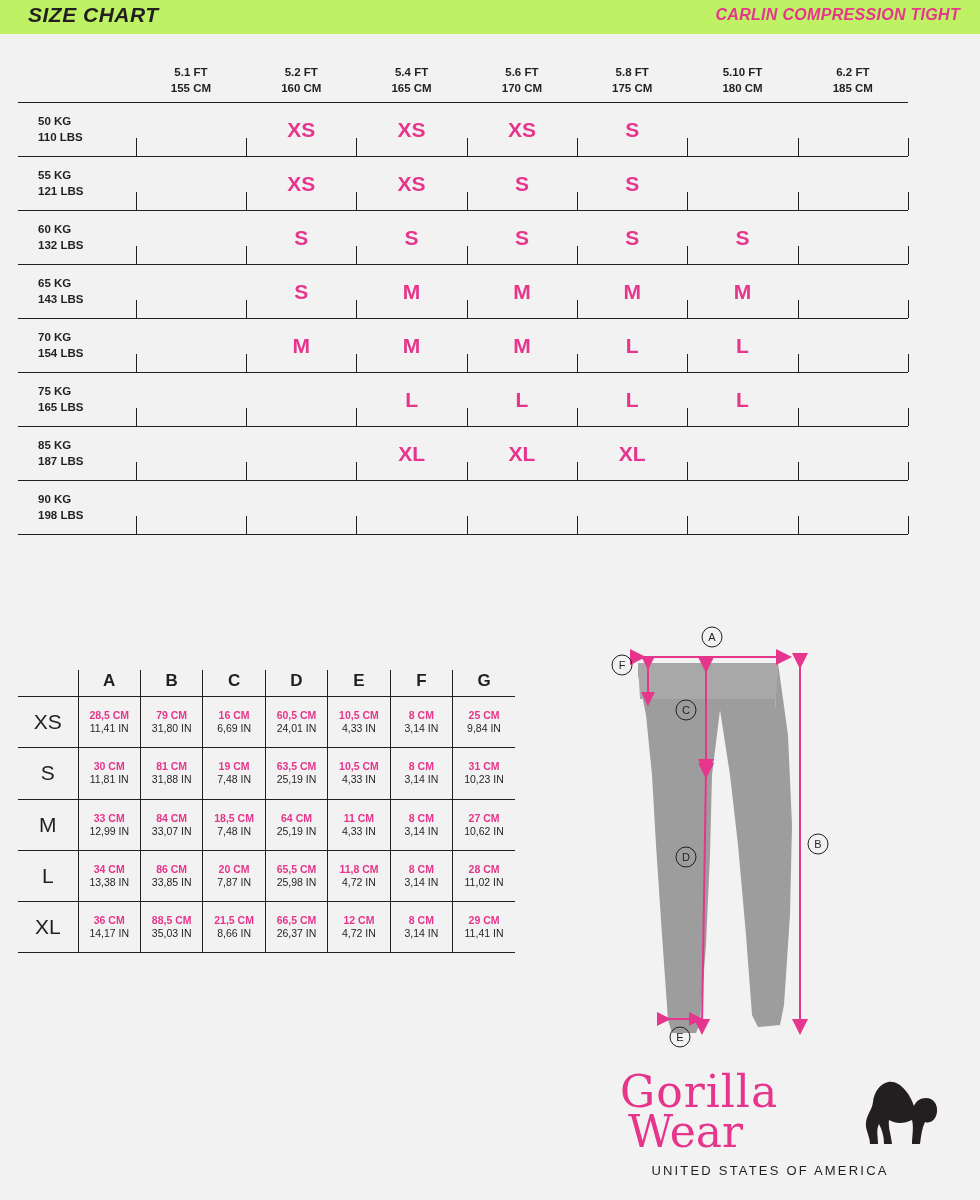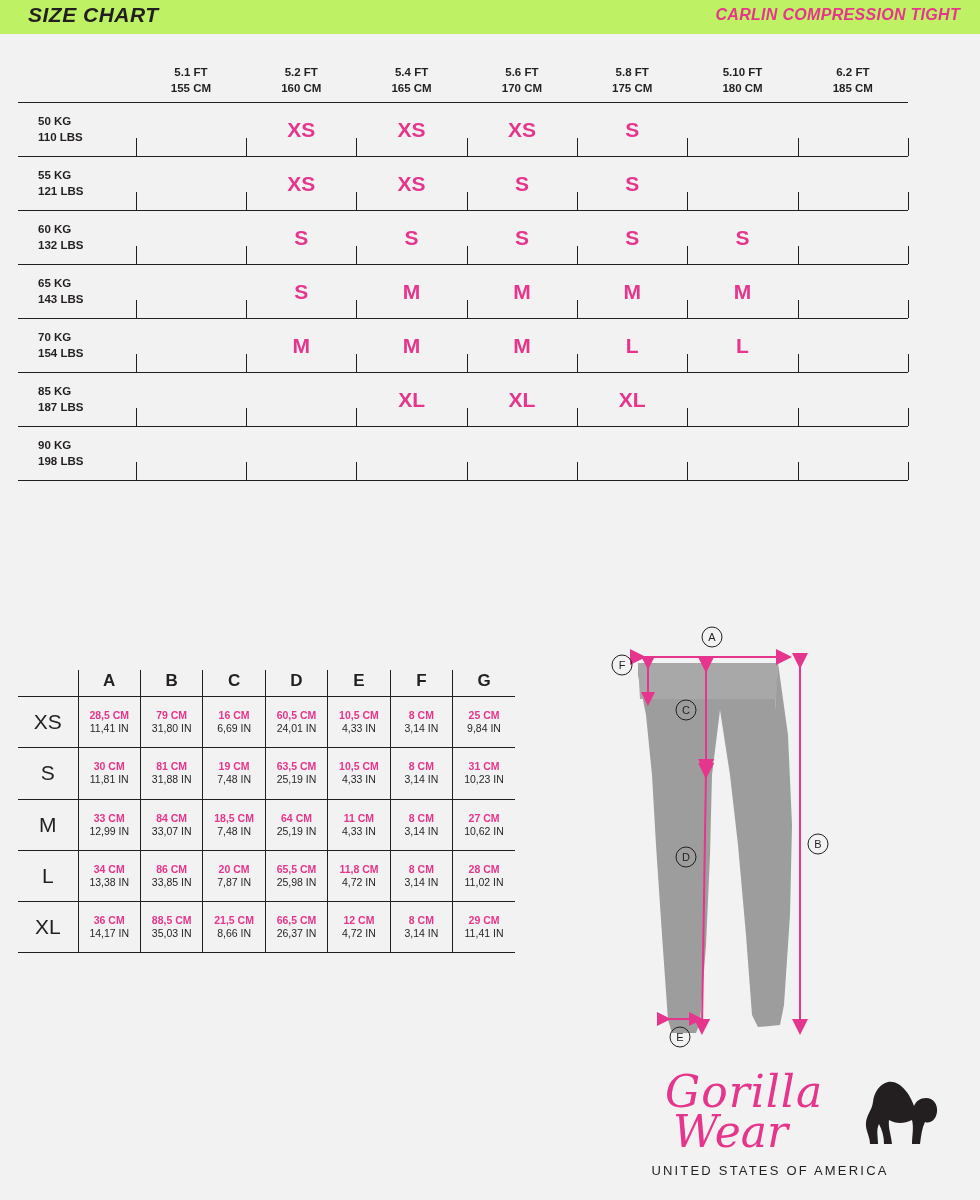--- a/index.html
+++ b/index.html
@@ -196,24 +196,22 @@
     right: 30px;
     bottom: 18px;
     width: 330px;
     height: 110px;
   }
   .logo-script {
     position: absolute;
     left: 0;
     top: 0;
     font-family: "DejaVu Serif", serif;
-    font-style: italic;
     color: #e6358c;
     line-height: 0.92;
-    margin-left: 45px;
   }
   .logo-gorilla {
     font-size: 44px;
     display: block;
     letter-spacing: 1px;
   }
   .logo-wear {
     font-size: 44px;
     display: block;
     margin-left: 8px;
@@ -351,20 +349,33 @@
             <td class="cell"></td>
             <td class="cell">M</td>
             <td class="cell">M</td>
             <td class="cell">M</td>
             <td class="cell">L</td>
             <td class="cell">L</td>
             <td class="cell last"></td>
           </tr>
           <tr>
             <td class="rowlabel">
+              <div>75 KG</div>
+              <div>165 LBS</div>
+            </td>
+            <td class="cell"></td>
+            <td class="cell"></td>
+            <td class="cell">L</td>
+            <td class="cell">L</td>
+            <td class="cell">L</td>
+            <td class="cell">L</td>
+            <td class="cell last"></td>
+          </tr>
+          <tr>
+            <td class="rowlabel">
               <div>85 KG</div>
               <div>187  LBS</div>
             </td>
             <td class="cell"></td>
             <td class="cell"></td>
             <td class="cell">XL</td>
             <td class="cell">XL</td>
             <td class="cell">XL</td>
             <td class="cell"></td>
             <td class="cell last"></td>

